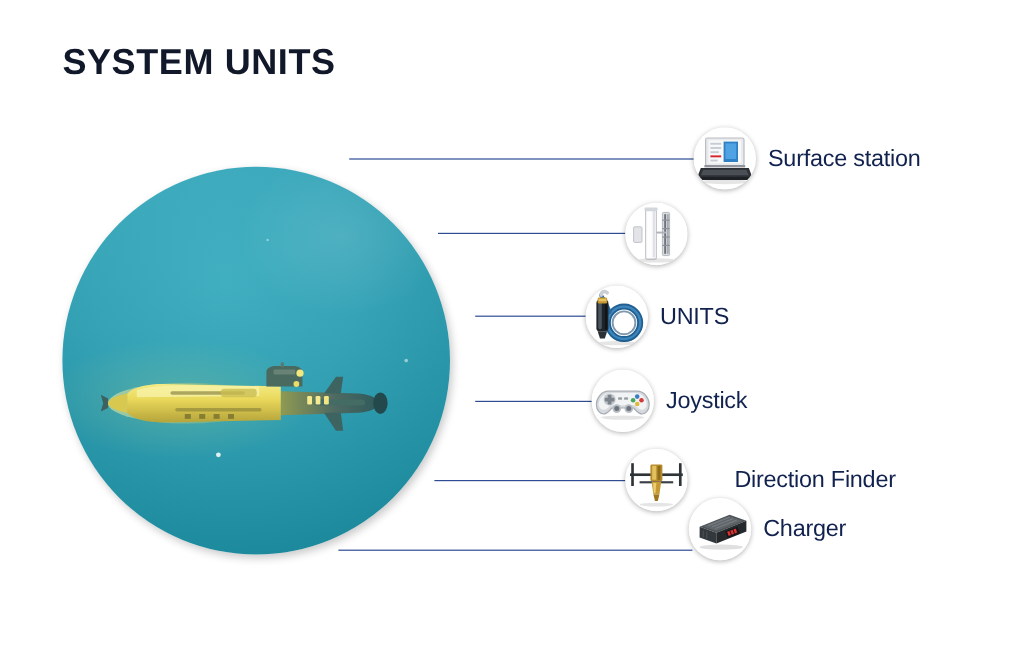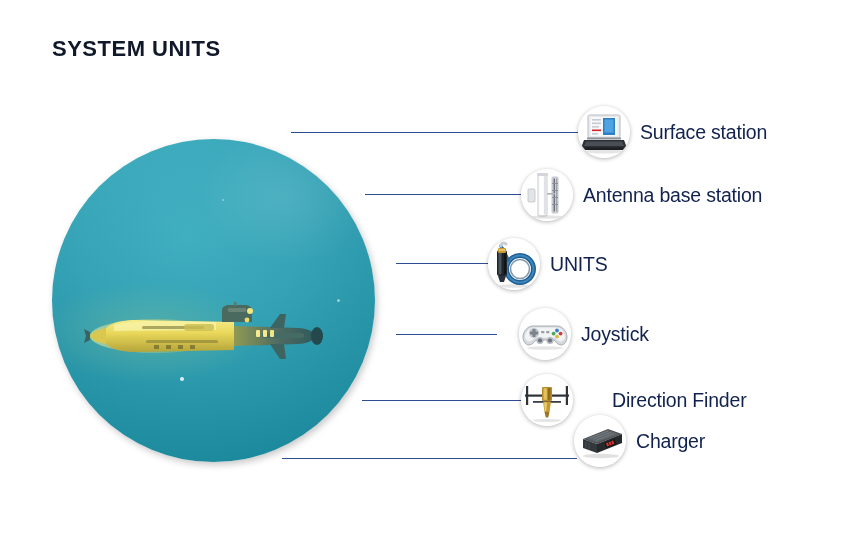--- a/index.html
+++ b/index.html
@@ -13,21 +13,21 @@
     position: relative;
     overflow: hidden;
     font-family: "Liberation Sans", sans-serif;
     background: #ffffff;
   }
 
   #page-title {
     position: absolute;
     left: 52px;
     top: 36px;
-    font-size: 22px;
+    font-size: 30px;
     font-weight: bold;
     letter-spacing: 0.5px;
     color: #10182a;
     font-family: "Liberation Sans", sans-serif;
     white-space: nowrap;
   }
 
   
   #photo-circle {
     position: absolute;
@@ -227,21 +227,20 @@
 
       <rect x="31" y="14" width="6" height="1" fill="#8c9197"></rect>
       <rect x="31" y="21" width="6" height="1" fill="#8c9197"></rect>
       <rect x="31" y="28" width="6" height="1" fill="#8c9197"></rect>
       <rect x="31" y="35" width="6" height="1" fill="#8c9197"></rect>
 
       <rect x="26" y="24" width="8" height="1.6" fill="#aeb3b9"></rect>
       <ellipse cx="26" cy="48" rx="16" ry="1.8" fill="#000000" opacity="0.10"></ellipse>
     </svg>
   </div>
-  <div class="legend-label">Antenna base station</div>
 </div>
 
 <div class="legend-row" style="left:488px; top:238px;">
   <div class="legend-icon">
     <svg viewBox="0 0 52 52" width="52" height="52">
       <rect x="0" y="0" width="52" height="52" fill="#ffffff"></rect>
 
       <circle cx="32" cy="31" r="13.5" fill="none" stroke="#1f5f92" stroke-width="5"></circle>
       <circle cx="32" cy="31" r="13.5" fill="none" stroke="#3d86bd" stroke-width="2"></circle>
       <circle cx="32" cy="31" r="9.5" fill="none" stroke="#17456b" stroke-width="1.6" opacity="0.55"></circle>
@@ -256,21 +255,21 @@
       <rect x="10" y="10" width="8" height="5" rx="1.2" fill="#c89a31"></rect>
       <rect x="11" y="11" width="6" height="2" fill="#e8c263"></rect>
 
       <path d="M10 38 L18 38 L16 44 L12 44 Z" fill="#2a3137"></path>
       <ellipse cx="26" cy="48" rx="17" ry="1.8" fill="#000000" opacity="0.10"></ellipse>
     </svg>
   </div>
   <div class="legend-label">UNITS</div>
 </div>
 
-<div class="legend-row" style="left:519px; top:308px;">
+<div class="legend-row" style="left:493px; top:308px;">
   <div class="legend-icon">
     <svg viewBox="0 0 52 52" width="52" height="52">
       <rect x="0" y="0" width="52" height="52" fill="#ffffff"></rect>
 
       <path d="M14 18 C8 18 4 24 4 29 C4 34 7 37 10 37 C13 37 15 34 17 32 L35 32
                C37 34 39 37 42 37 C45 37 48 34 48 29 C48 24 44 18 38 18 Z" fill="#d6dade" stroke="#a9aeb4" stroke-width="1"></path>
       <path d="M15 19.5 C10 19.5 6 24.5 6 28.8 C6 31.5 8 33.5 10.5 33.5
                C12.5 33.5 14 31.5 16 29.8 L36 29.8 C38 31.5 39.5 33.5 41.5 33.5
                C44 33.5 46 31.5 46 28.8 C46 24.5 42 19.5 37 19.5 Z" fill="#f1f3f5"></path>
 

